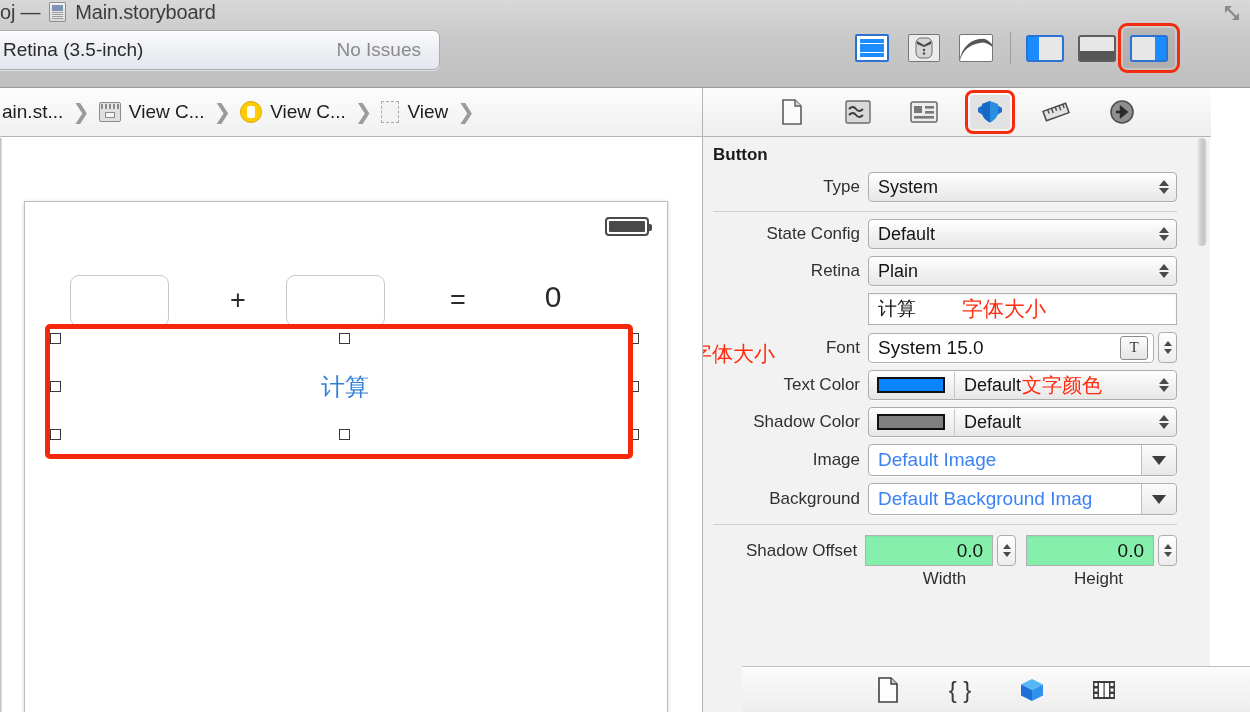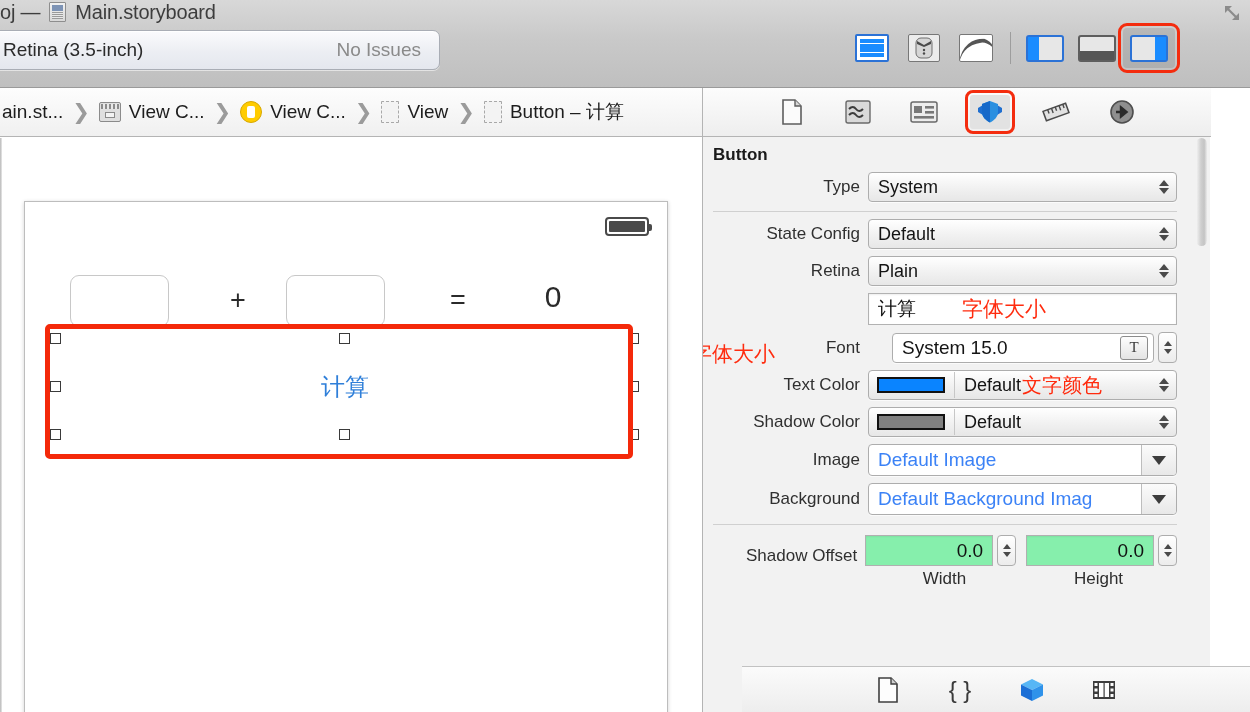--- a/index.html
+++ b/index.html
@@ -347,21 +347,21 @@
     display: flex; align-items: center; justify-content: center;
     border-radius: 0 4px 4px 0;
   }
   .combo-tri { width: 0; height: 0; border-left: 7px solid transparent; border-right: 7px solid transparent; border-top: 9px solid #3d3d3d; }
   .ctl.placeholder .ctl-text { color: #3b82f6; }
   .ctl.flat {
     border-radius: 4px;
     background: #fff;
   }
 
-  .numrow { display: flex; align-items: flex-end; padding-right: 34px; margin-top: 10px; }
+  .numrow { display: flex; align-items: center; padding-right: 34px; margin-top: 10px; }
   .numfield {
     width: 130px; height: 31px; border: 1px solid #b0b0b0; background: #86efac;
     display: flex; align-items: center; justify-content: flex-end;
     font-size: 19px; color: #111; padding-right: 9px; box-sizing: border-box;
     box-shadow: inset 0 1px 2px rgba(0,0,0,0.06);
   }
   .sub-caps { display: flex; padding-right: 34px; margin-top: 3px; }
   .sub-cap { font-size: 17px; color: #2e2e2e; text-align: center; }
 
   
@@ -475,24 +475,20 @@
       <span class="crumb-label">View C...</span>
     </div>
     <span class="crumb-sep">❯</span>
 
     <div class="crumb">
       <span class="ci-view"></span>
       <span class="crumb-label">View</span>
     </div>
     <span class="crumb-sep">❯</span>
 
-    <div class="crumb">
-      <span class="ci-view"></span>
-      <span class="crumb-label">Button – 计算</span>
-    </div>
 
   </div>
 
   <div class="canvas-wrap">
     <div class="canvas-left-edge"></div>
 
     <div class="device">
 
       <div class="battery"></div>
 
@@ -625,21 +621,21 @@
           <span class="tf-text">计算</span>
           <span class="annot" style="margin-left:46px;">字体大小</span>
         </div>
       </div>
 
       <div class="row">
         <div class="row-label" style="position:relative;">
           <span class="annot annot-abs" style="left:-12px; top:2px;">字体大小</span>
           <span style="font-size:17px;">Font</span>
         </div>
-        <div class="ctl flat font-ctl" style="height:30px;margin-left:24px;">
+        <div class="ctl flat font-ctl" style="height:30px;">
           <span class="ctl-text" style="font-size:19px;">System 15.0</span>
           <span class="font-T">T</span>
         </div>
         <div class="stepper-btn">
           <i class="tri-up" style="border-left-width:4px;border-right-width:4px;border-bottom-width:5px;"></i>
           <i class="tri-dn" style="border-left-width:4px;border-right-width:4px;border-top-width:5px;"></i>
         </div>
       </div>
 
       <div class="row">

